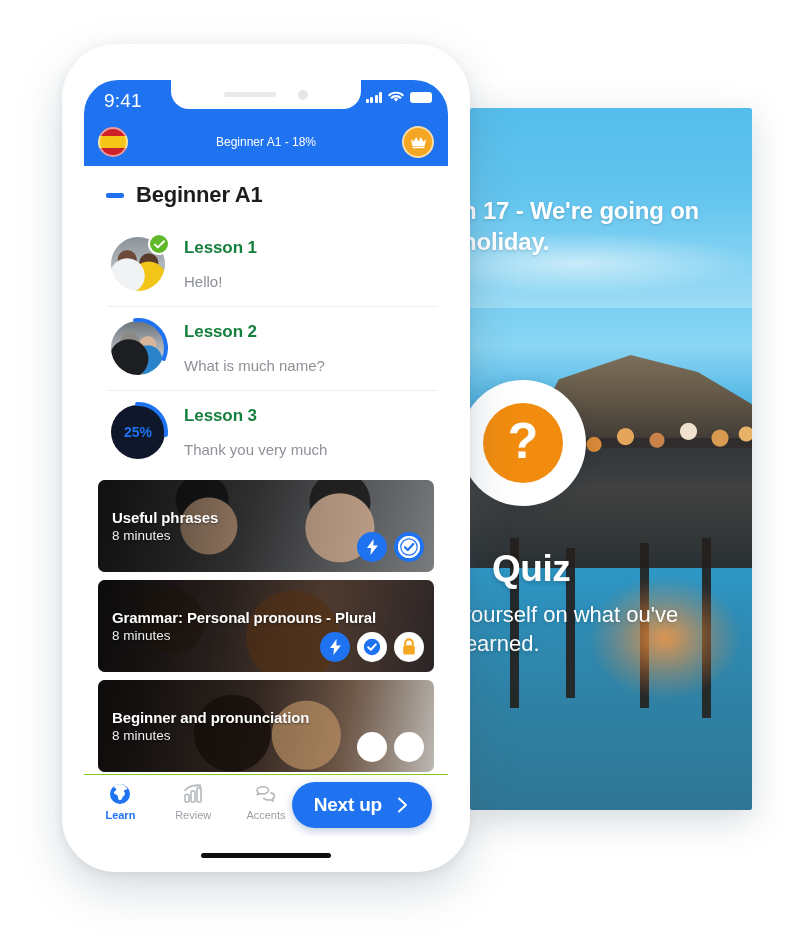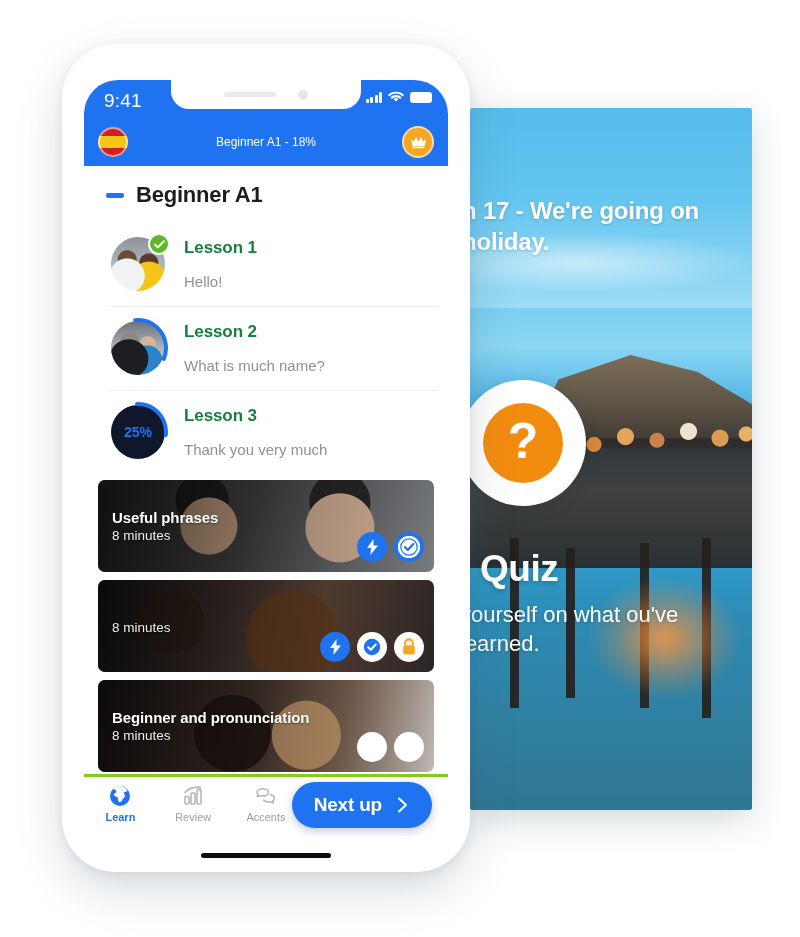--- a/index.html
+++ b/index.html
@@ -76,21 +76,21 @@
     box-shadow: 0 4px 16px rgba(20,40,60,.18);
   }
   .rp-quizbubble .inner {
     width: 80px; height: 80px; border-radius: 50%;
     background: #f28c0f;
     display: flex; align-items: center; justify-content: center;
     color: #fff; font-size: 50px; font-weight: 700; line-height: 1;
     padding-bottom: 4px;
   }
   .rp-quizword {
-    position: absolute; left: 10px; top: 440px;
+    position: absolute; left: 22px; top: 440px;
     color: #fff; font-size: 37px; font-weight: 700; letter-spacing: -0.5px;
     text-shadow: 0 2px 5px rgba(0,0,0,0.22);
   }
   .rp-sub {
     position: absolute; left: -10px; top: 492px; width: 300px;
     color: #fff; font-size: 22px; line-height: 1.32; font-weight: 400;
     text-shadow: 0 1px 4px rgba(0,0,0,0.22);
   }
 
   
@@ -233,21 +233,21 @@
     height: 46px; padding: 0 22px;
     display:flex; align-items:center; gap:14px;
     font-size:19px; font-weight:600; letter-spacing:-0.2px;
     box-shadow: 0 3px 10px rgba(20,60,140,.28);
     border: none;
   }
 
   
   .tabbar {
     position:absolute; left:0; bottom:0; width:100%; height: 62px;
-    background:#fff; border-top: 3px solid #84cc16;
+    background:#fff; border-top: 1px solid #84cc16;
     display:flex; align-items:flex-start; justify-content:space-around; padding-top: 7px;
   }
   .tab { display:flex; flex-direction:column; align-items:center; gap:3px; width: 70px; }
   .tab .lbl { font-size: 11px; color:#9aa0a6; }
   .tab.active .lbl { color:#1f73f1; font-weight:700; }
   .home-ind {
     position: absolute; left:50%; transform:translateX(-50%); bottom: 14px;
     width: 130px; height: 5px; border-radius: 3px; background:#0d0d0d;
   }
 </style>
@@ -382,20 +382,21 @@
                   <path d="M7 11.2l2.8 2.8L15.3 8" stroke="#1f73f1" stroke-width="2.2" fill="none" stroke-linecap="round" stroke-linejoin="round"></path>
                 </svg>
               </span>
             </div>
           </div>
 
           <div class="card">
             <div class="card-bg cbg2"></div>
             <div class="card-shade"></div>
             <div class="card-txt">
+              <div class="ct">Grammar: Personal pronouns - Plural</div>
               <div class="cs">8 minutes</div>
             </div>
             <div class="badges">
               <span class="bdg bdg-bolt">
                 <svg width="11" height="16" viewBox="0 0 11 16">
                     <path d="M6.6 0 0 9h4l-.6 7L11 6.5H6.4L6.6 0z" fill="#fff"></path>
                   </svg>
               </span>
               <span class="bdg bdg-white">
                 <svg width="20" height="20" viewBox="0 0 20 20">

